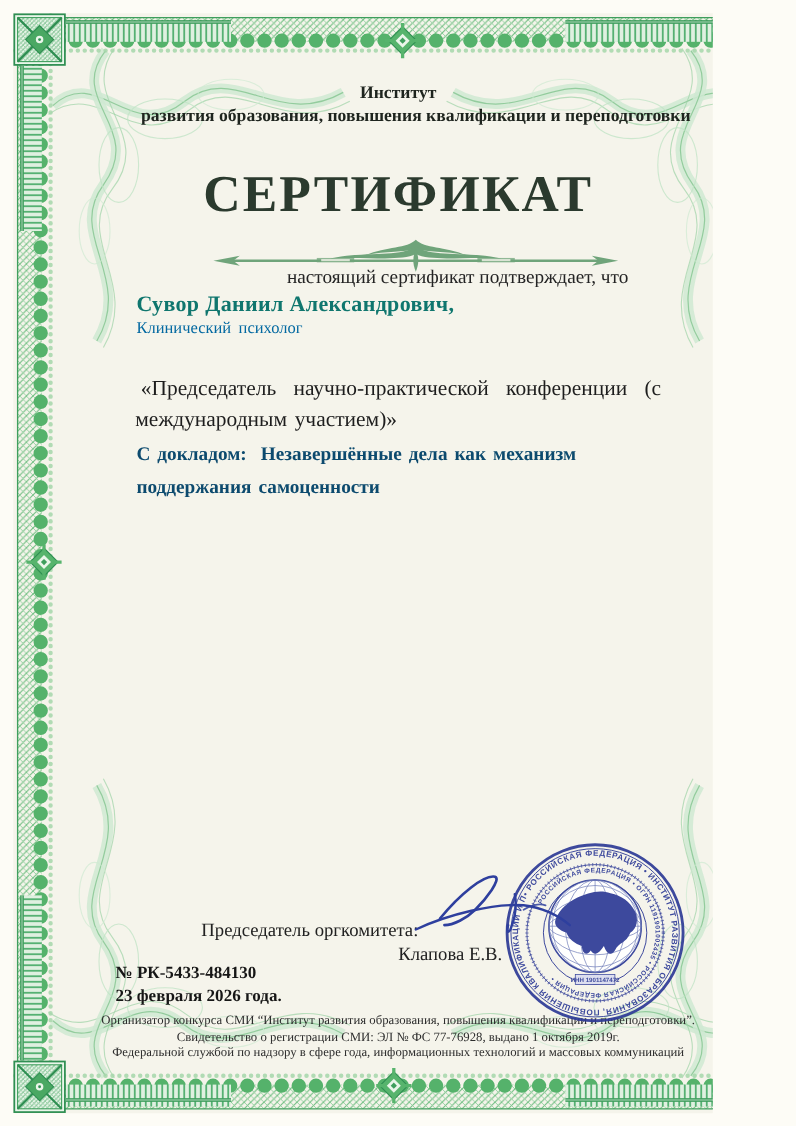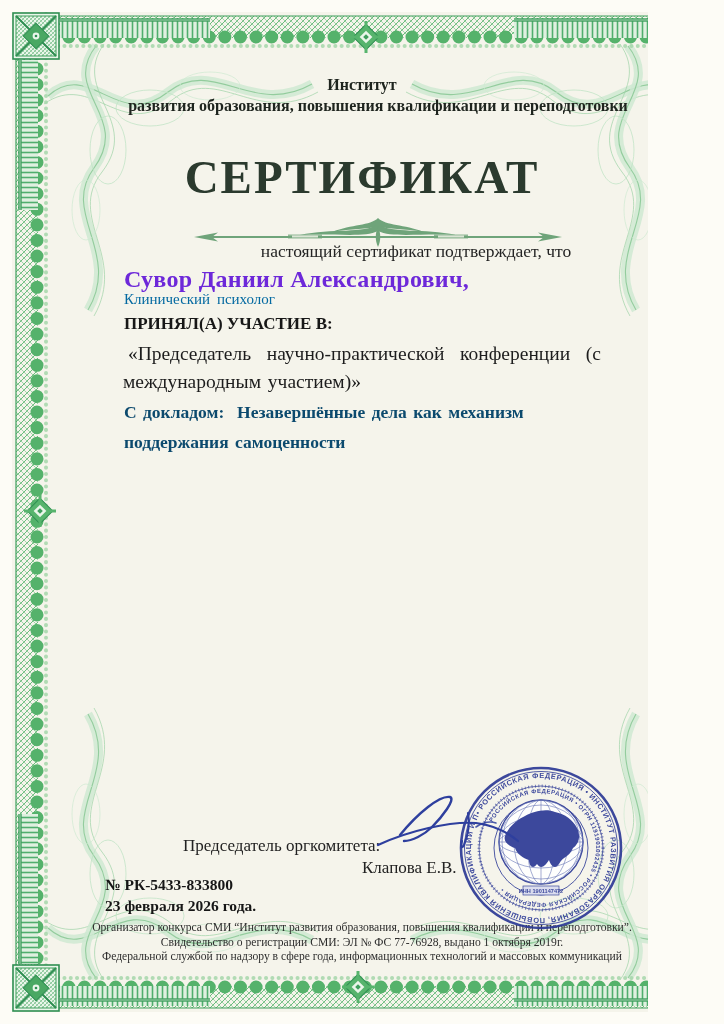--- a/index.html
+++ b/index.html
@@ -7,21 +7,21 @@
   .page{position:relative;width:648px;height:1024px;overflow:hidden;background:#fdfcf6;}
   .border-svg{position:absolute;left:0;top:0;z-index:1;}
   .content{position:absolute;inset:0;z-index:2;color:#1c1c1c;}
   .abs{position:absolute;}
   .center{left:0;width:724px;text-align:center;}
   .org-line1{top:76px;font-size:16px;font-weight:bold;color:#1e241e;}
   .org-line2{top:97px;font-size:16px;font-weight:bold;color:#1e241e;margin-left:16px;}
   .cert-title{top:150px;font-size:47px;font-weight:bold;letter-spacing:2px;color:#2b3a2e;font-family:"Liberation Serif",serif;}
   .divider{position:absolute;left:192px;top:214px;z-index:2;}
   .subtitle{top:241px;left:54px;width:724px;text-align:center;font-size:17.5px;color:#242424;}
-  .recipient-name{left:124px;top:266px;font-size:24px;font-weight:bold;color:#6d28d9;letter-spacing:.3px;}
+  .recipient-name{left:124px;top:266px;font-size:20px;font-weight:bold;color:#0f766e;letter-spacing:.3px;}
   .recipient-role{left:124px;top:291px;font-size:15px;color:#0369a1;word-spacing:3px;}
   .participation-label{left:124px;top:314px;font-size:17px;font-weight:bold;color:#171717;}
   .event{left:123px;top:340px;width:478px;font-size:19.5px;line-height:28px;text-align:justify;text-indent:5px;color:#1d1d1d;word-spacing:2px;}
   .report{left:124px;top:397px;width:452px;font-size:17.5px;line-height:30px;font-weight:bold;color:#0c4a6e;word-spacing:2px;}
   .sig-position{left:183px;top:836px;font-size:17px;color:#222;}
   .sig-name{left:362px;top:858px;font-size:17px;color:#222;}
   .cert-number{left:105px;top:876px;font-size:15.5px;font-weight:bold;color:#161616;}
   .cert-date{left:105px;top:897px;font-size:15.5px;font-weight:bold;color:#161616;}
   .footer{left:62px;top:921px;width:600px;text-align:center;font-size:11.6px;line-height:14.6px;color:#2d2d2d;}
   .seal-svg{position:absolute;left:457px;top:762px;z-index:3;opacity:.92;}
@@ -150,28 +150,27 @@
         <rect x="100" y="21.5" width="26" height="2" fill="#f5f4eb" opacity=".8"></rect>
         <rect x="246" y="21.5" width="26" height="2" fill="#f5f4eb" opacity=".8"></rect>
       </g>
     </svg>
 
     <div class="abs subtitle">настоящий сертификат подтверждает, что</div>
 
     <div class="abs recipient-name">Сувор Даниил Александрович,</div>
     <div class="abs recipient-role">Клинический психолог</div>
 
-    <div class="abs participation-label">ПРИНЯЛ(А) УЧАСТИЕ В:</div>
     <p class="abs event" style="margin:0">«Председатель научно-практической конференции (с международным участием)»</p>
     <p class="abs report" style="margin:0"><span>С докладом:</span>&nbsp;&nbsp;<span>Незавершённые дела как механизм поддержания самоценности</span></p>
 
     <div class="abs sig-position">Председатель оргкомитета:</div>
     <div class="abs sig-name">Клапова Е.В.</div>
 
-    <div class="abs cert-number">№ РК-5433-833800</div>
+    <div class="abs cert-number">№ РК-5433-484130</div>
     <div class="abs cert-date">23 февраля 2026 года.</div>
 
     <div class="abs footer">
       <div>Организатор конкурса СМИ “Институт развития образования, повышения квалификации и переподготовки”.</div>
       <div>Свидетельство о регистрации СМИ:  ЭЛ № ФС 77-76928, выдано 1 октября 2019г.</div>
       <div>Федеральной службой по надзору в сфере года, информационных технологий и массовых коммуникаций</div>
     </div>
   </div>
 
   <svg class="seal-svg" width="168" height="172" viewBox="0 0 168 172" aria-hidden="true">

